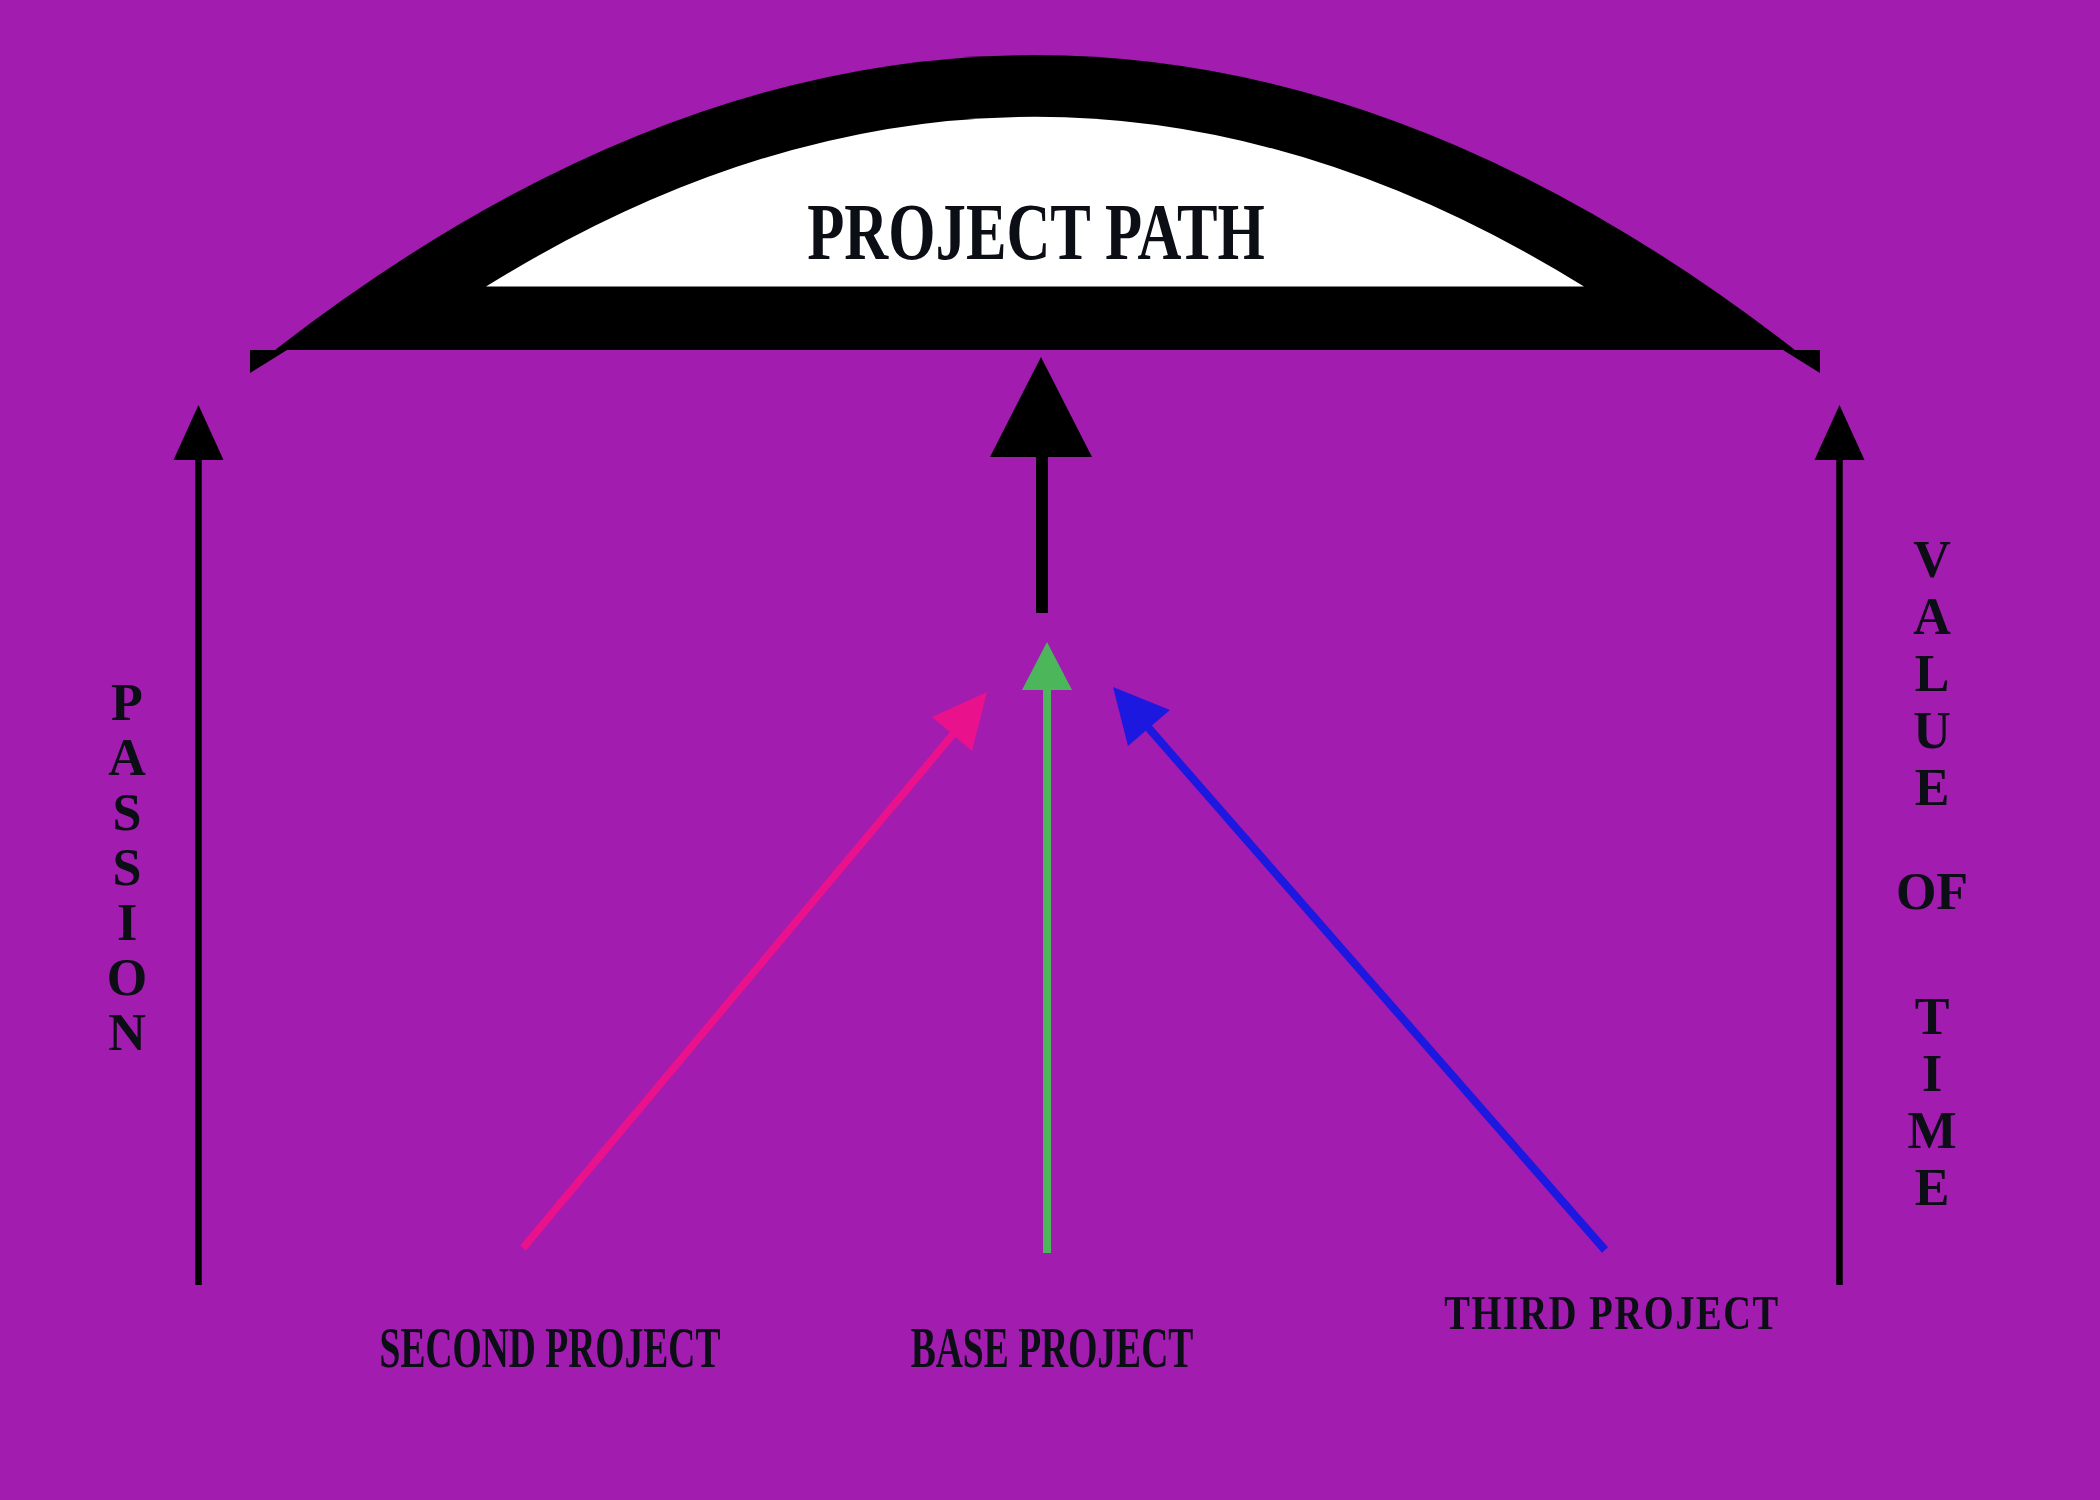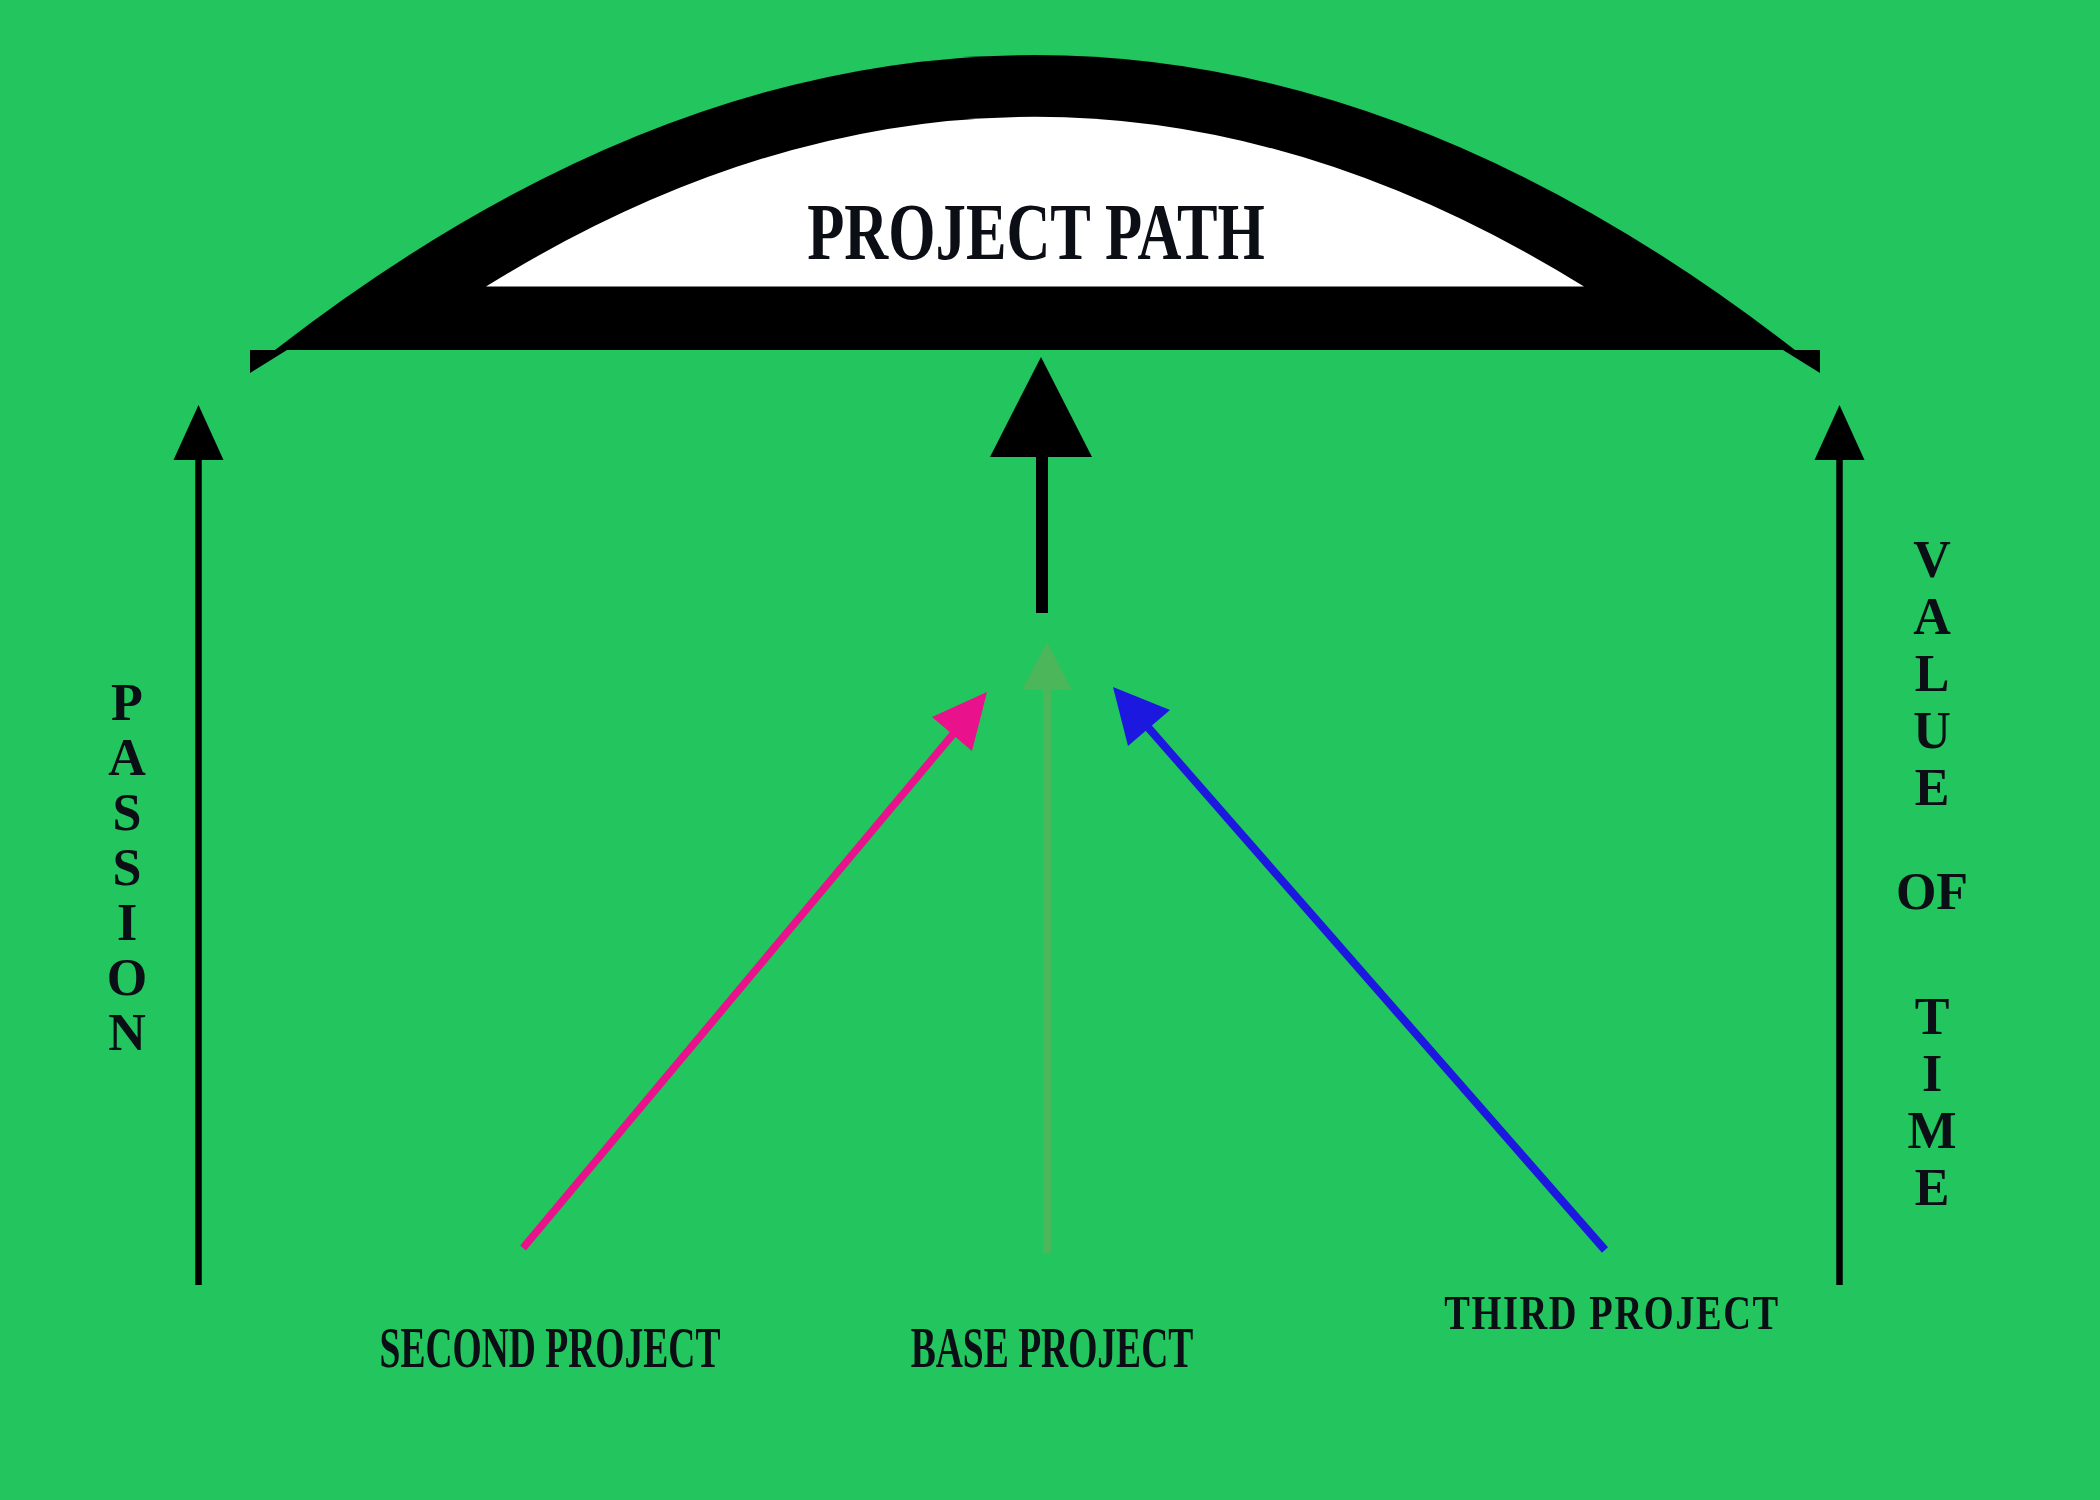--- a/index.html
+++ b/index.html
@@ -1,19 +1,19 @@
 <!DOCTYPE html>
 <html><head>
 <meta charset="utf-8">
 <style>
   html,body{margin:0;padding:0;background:#ffffff;}
   .canvas{
     position:relative;
     width:2100px;height:1500px;
-    background:#22c55e;
+    background:#a21caf;
     overflow:hidden;
     font-family:"Liberation Serif", serif;
     color:#0b0e14;
   }
   .canvas svg{position:absolute;left:0;top:0;}
   .txt{position:absolute;white-space:nowrap;font-weight:bold;color:#0b0e14;}
   .title{
     top:192px;left:1036px;
     font-size:80px;line-height:1;
     transform:translateX(-50%) scaleX(0.76);

